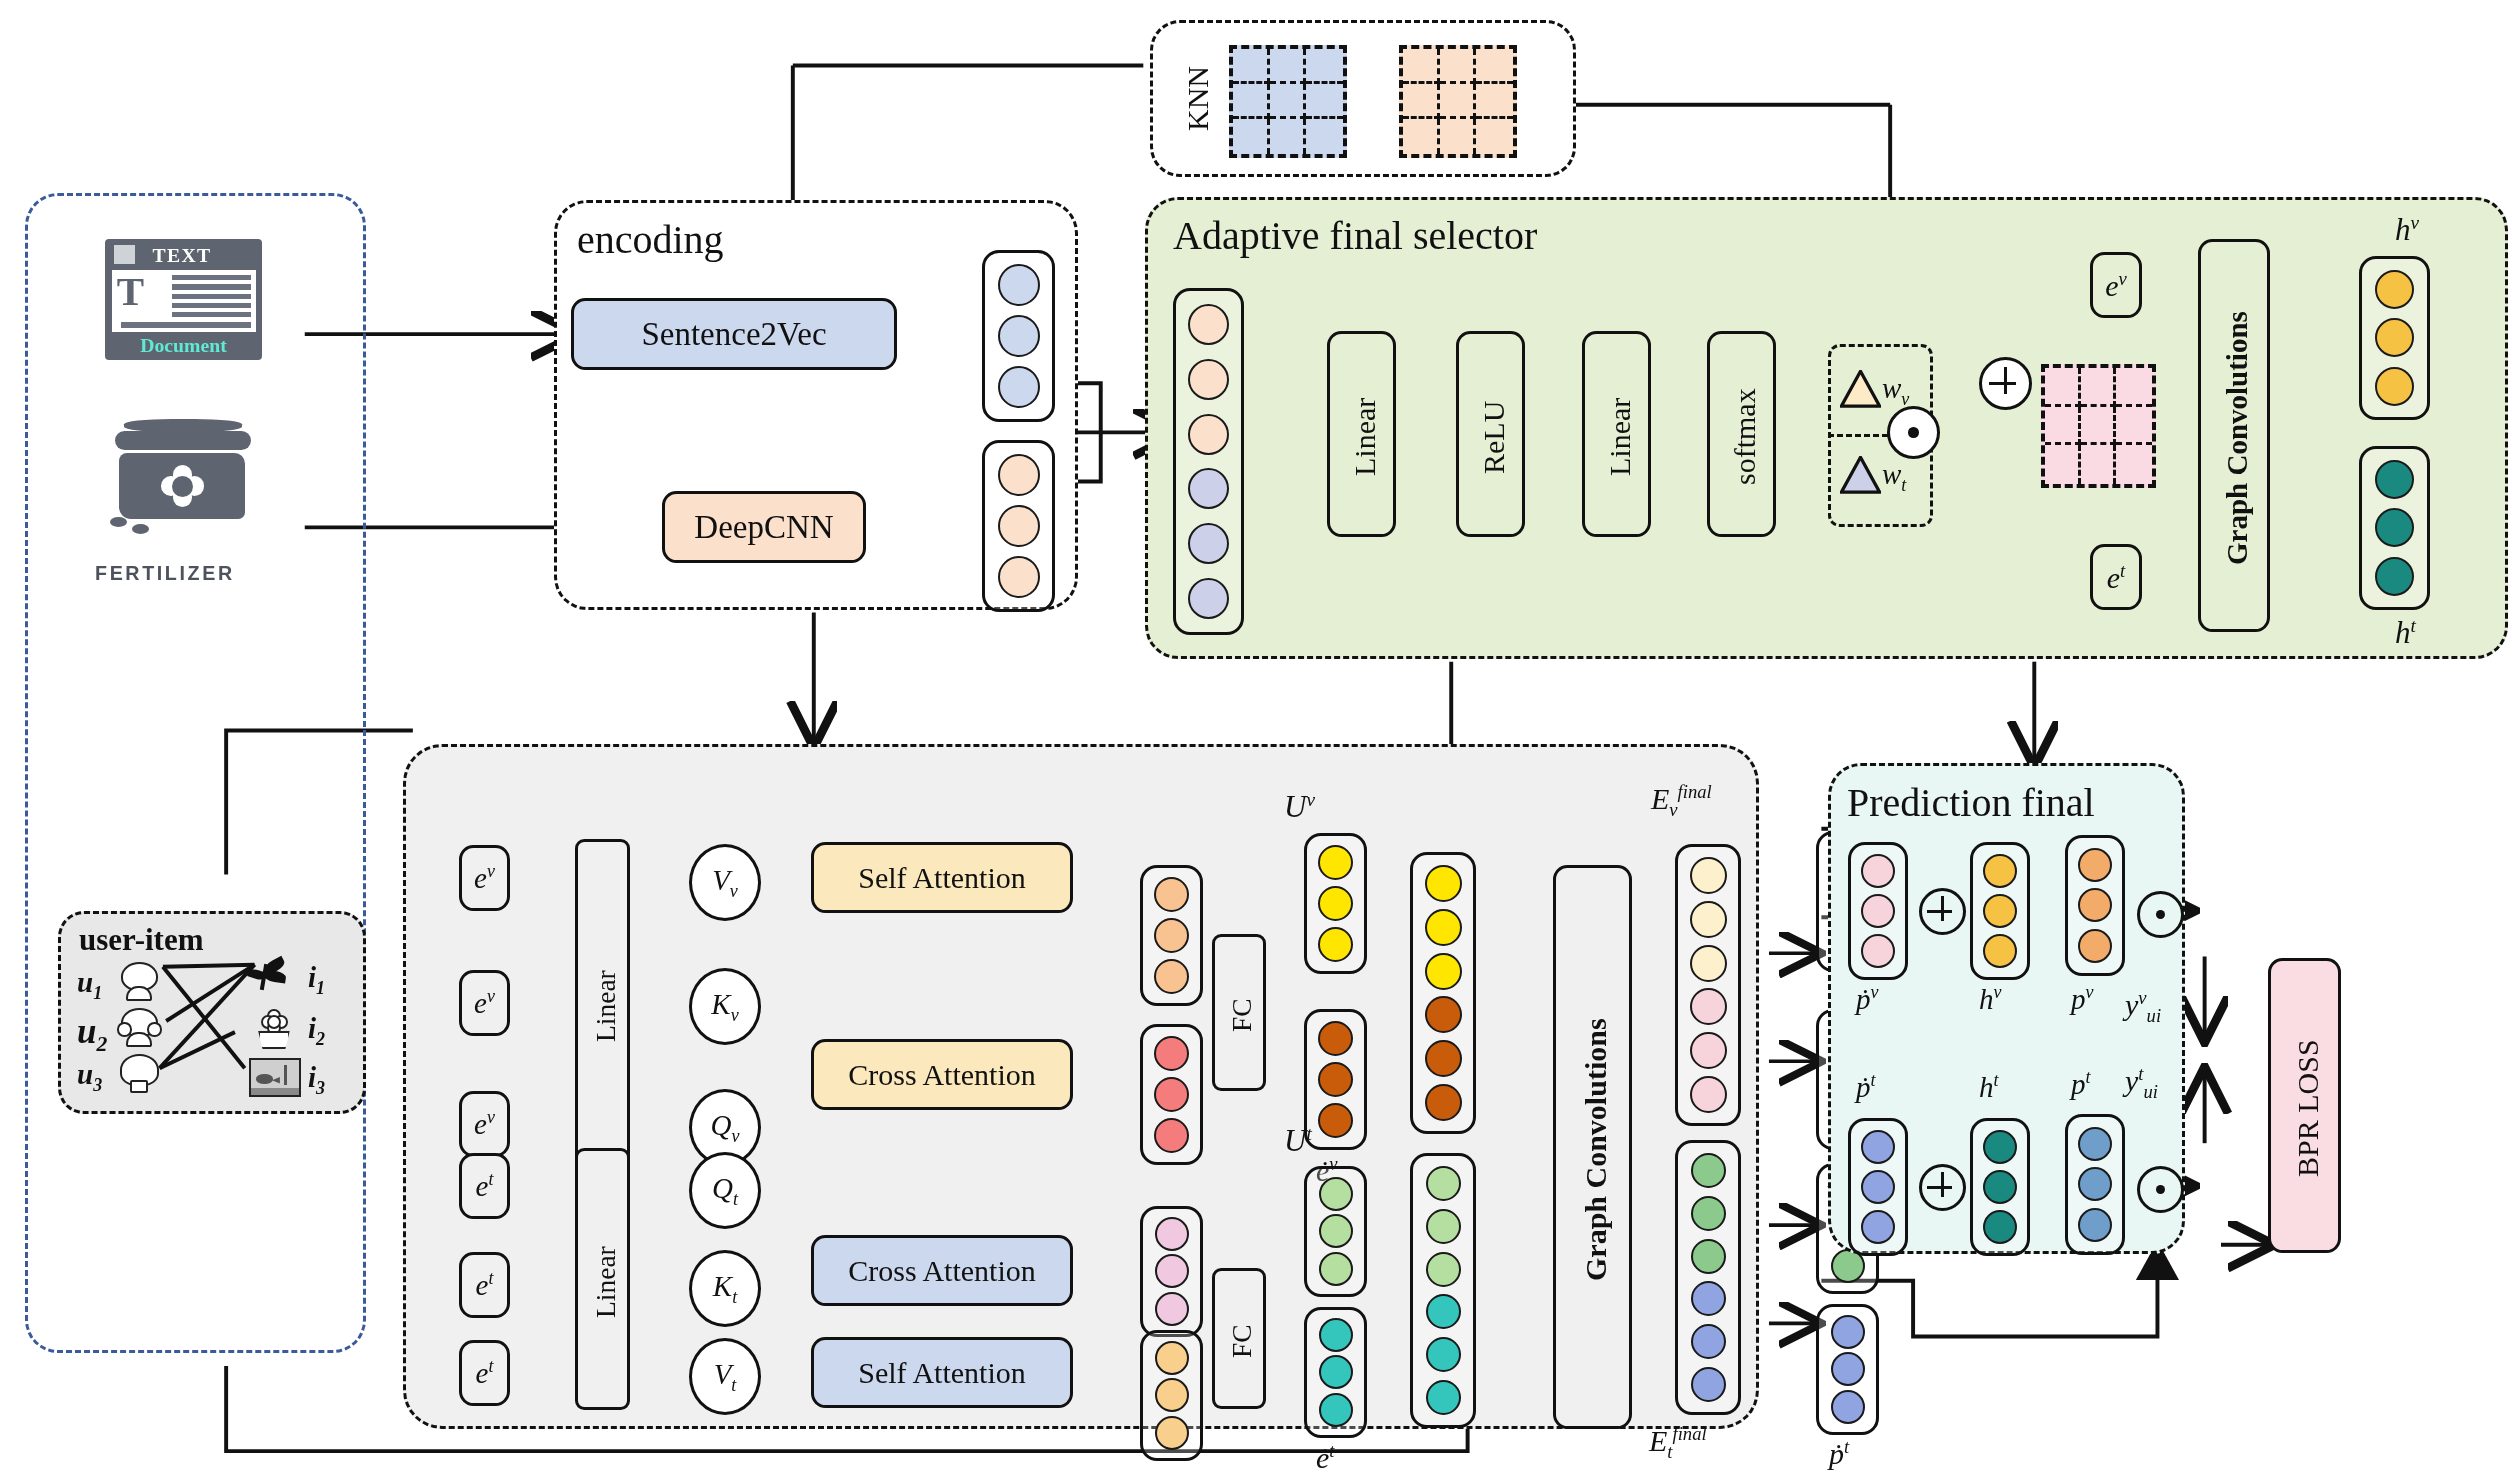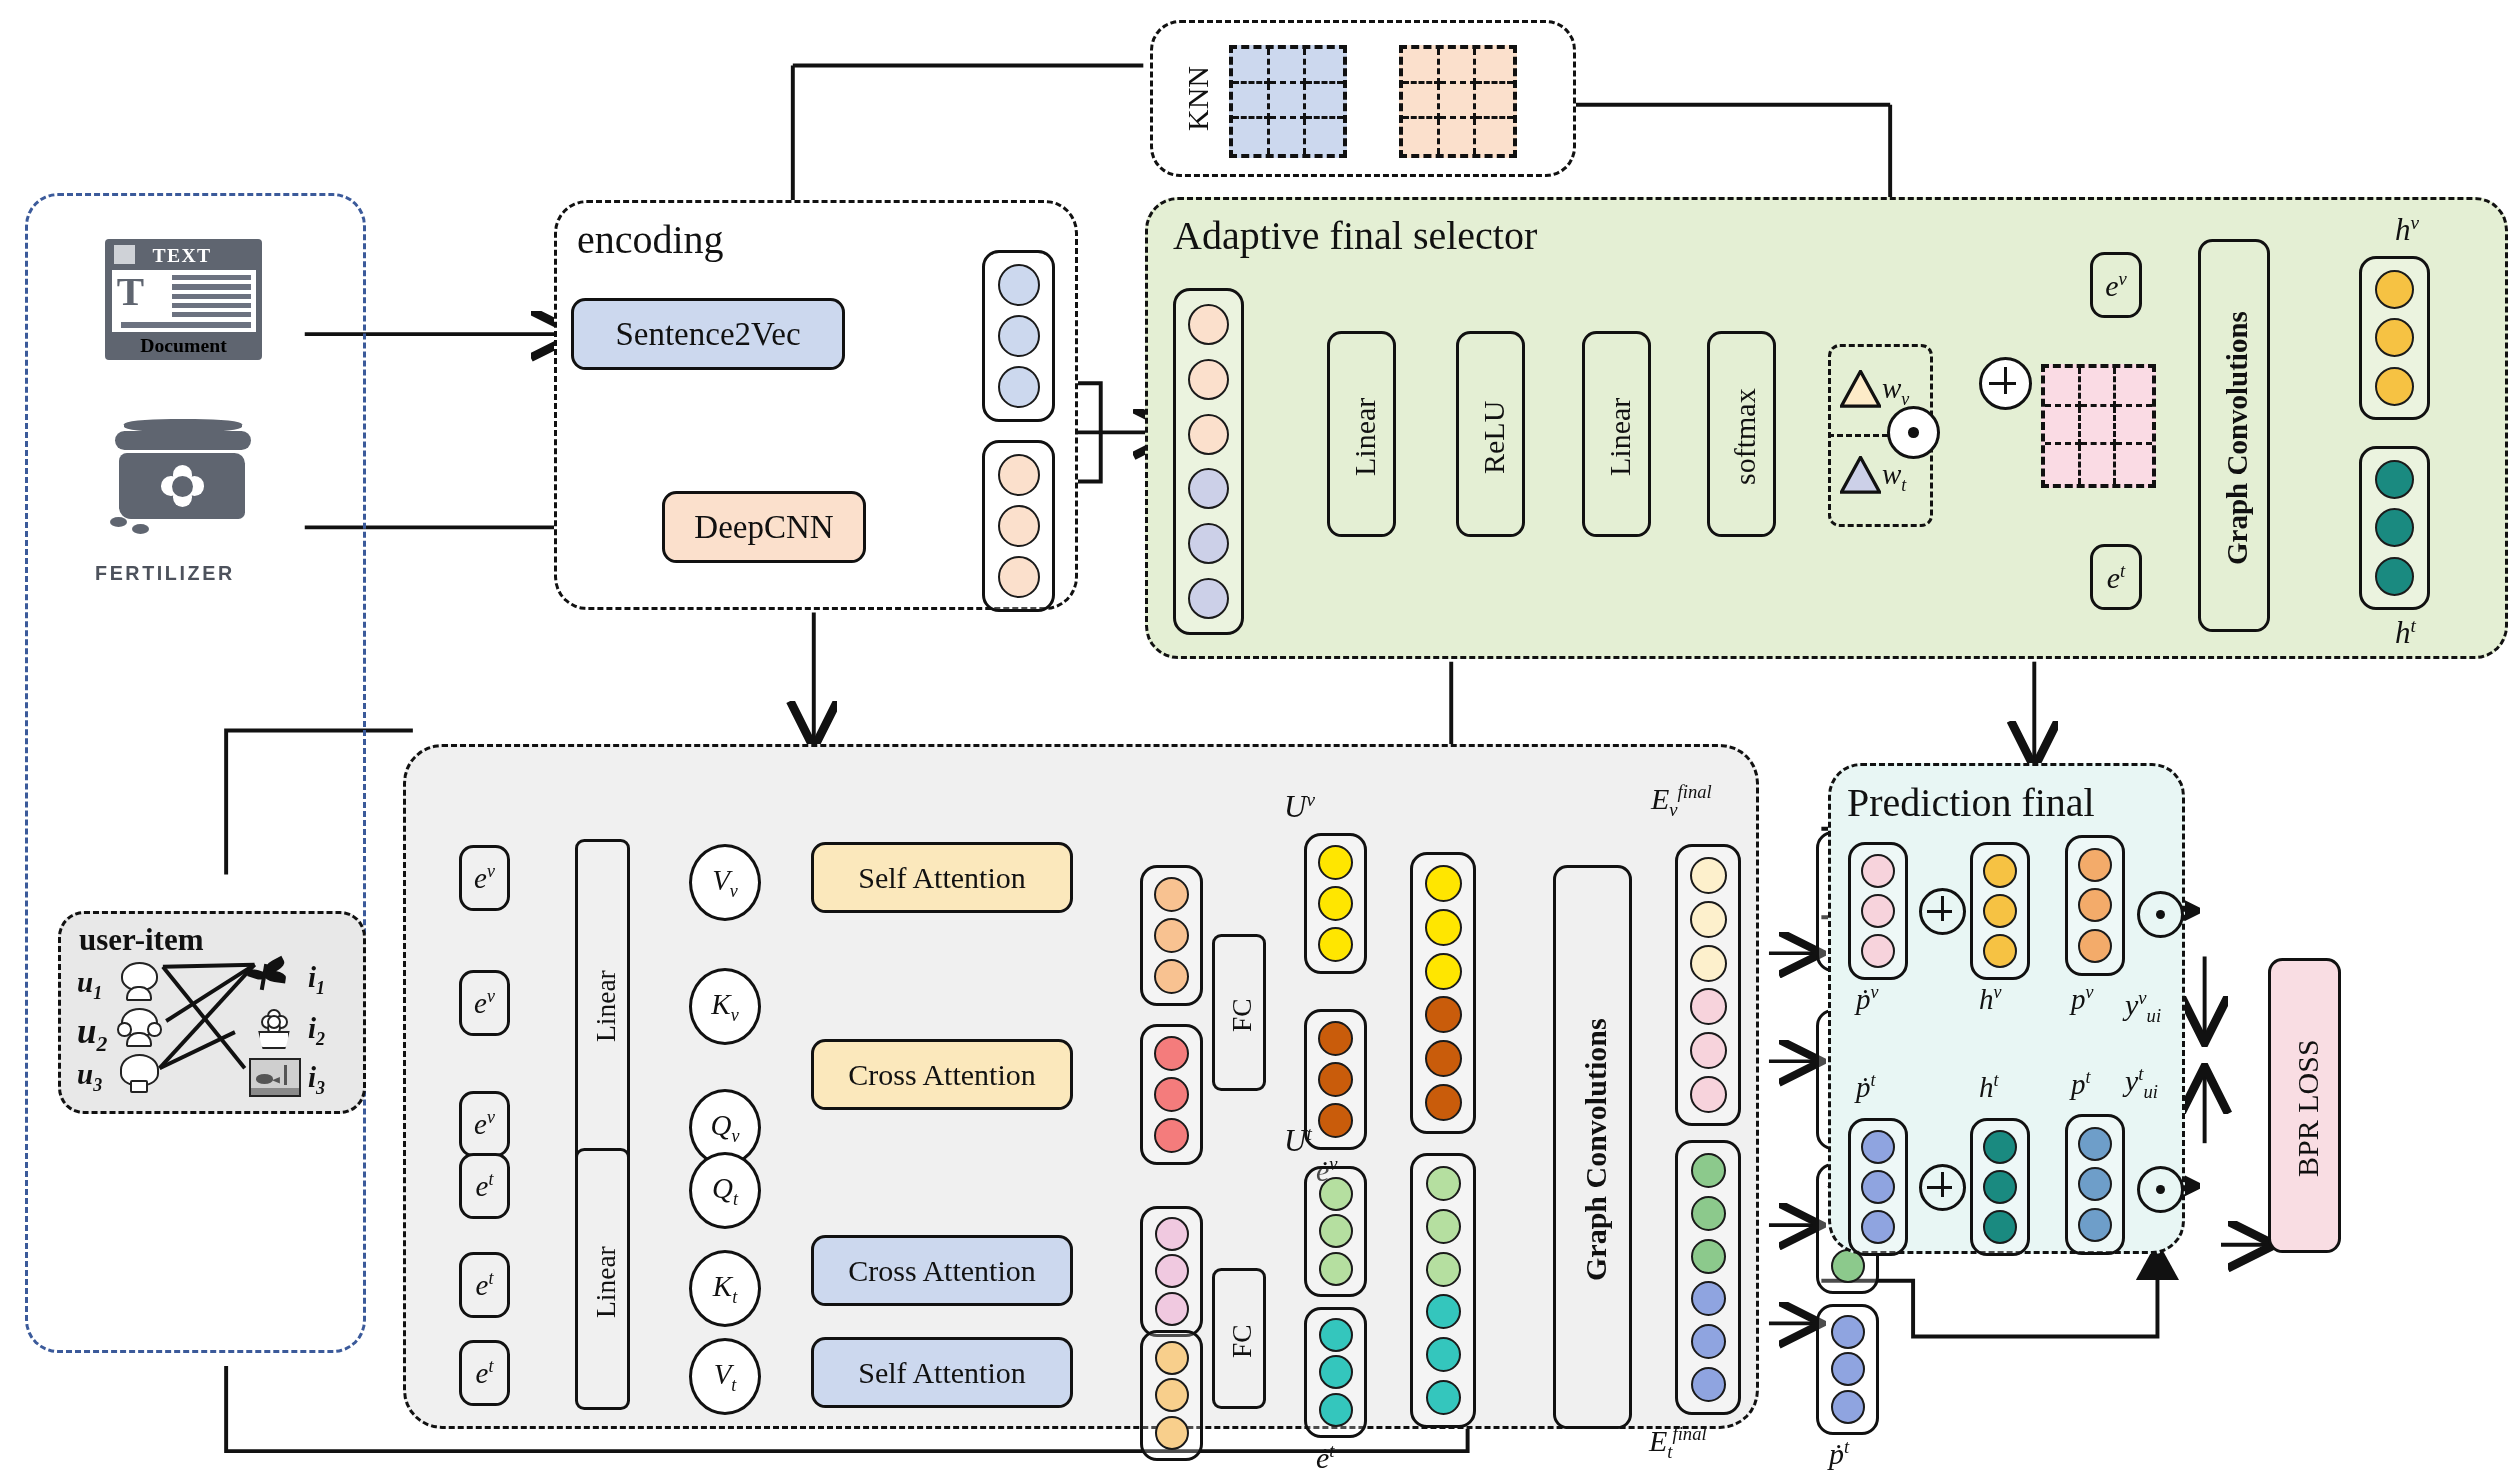--- a/index.html
+++ b/index.html
@@ -207,21 +207,21 @@
     </div>
     <div style="position:absolute;left:6.6px;top:31px;width:144px;height:62px;background:#fff;">
       <div style="position:absolute;left:5.2px;top:3.9px;color:#5f6570;font-size:41px;font-weight:bold;line-height:.85;font-family:'Liberation Serif',serif;">T</div>
       <div style="position:absolute;left:60px;top:5.2px;width:79px;height:5.2px;background:#6c7280;"></div>
       <div style="position:absolute;left:60px;top:14.4px;width:79px;height:5.2px;background:#6c7280;"></div>
       <div style="position:absolute;left:60px;top:23.6px;width:79px;height:5.2px;background:#6c7280;"></div>
       <div style="position:absolute;left:60px;top:33px;width:79px;height:5.2px;background:#6c7280;"></div>
       <div style="position:absolute;left:60px;top:42px;width:79px;height:5.2px;background:#6c7280;"></div>
       <div style="position:absolute;left:9.2px;top:52px;width:130px;height:5.9px;background:#6c7280;"></div>
     </div>
-    <div style="position:absolute;left:0;top:95px;width:157px;text-align:center;color:#000000;font-size:19.7px;font-weight:bold;">Document</div>
+    <div style="position:absolute;left:0;top:95px;width:157px;text-align:center;color:#5eead4;font-size:19.7px;font-weight:bold;">Document</div>
   </div>
 
   <div class="box" style="left:110px;top:419px;width:147px;height:124px;">
     <div style="position:absolute;left:14.4px;top:0;width:118px;height:13px;background:#5f6570;border-radius:40%;"></div>
     <div style="position:absolute;left:5.2px;top:11.8px;width:136px;height:19.7px;background:#5f6570;border-radius:26px;"></div>
     <div style="position:absolute;left:9.2px;top:34px;width:126px;height:66px;background:#5f6570;border-radius:7.9px 10.5px 6.6px 11.8px;"></div>
     <div style="position:absolute;left:51px;top:46px;width:43px;height:43px;">
       <div style="position:absolute;left:11.8px;top:0;width:19.7px;height:19.7px;border-radius:50%;background:#fff;"></div>
       <div style="position:absolute;left:11.8px;top:22px;width:19.7px;height:19.7px;border-radius:50%;background:#fff;"></div>
       <div style="position:absolute;left:0;top:11px;width:19.7px;height:19.7px;border-radius:50%;background:#fff;"></div>
@@ -313,21 +313,21 @@
       <i></i>
       <i></i>
       <i></i>
       <i></i>
       <i></i>
   </div>
 
   <div class="box rnd dash" style="left:554px;top:200px;width:524px;height:410px;border-radius:33px;background:#fff;"></div>
   <div class="lbl title" style="left:577px;top:220px;">encoding</div>
 
-  <div class="pbox" style="left:571px;top:298px;width:274px;height:72px;background:#ccd8ee;">
+  <div class="pbox" style="left:571px;top:298px;width:326px;height:72px;background:#ccd8ee;">
     <span style="font-size:33px;">Sentence2Vec</span>
   </div>
   <div class="pbox" style="left:662px;top:491px;width:204px;height:72px;background:#fbe0cc;">
     <span style="font-size:33px;">DeepCNN</span>
   </div>
 
   <div class="vec" style="left:982px;top:250px;width:73px;height:172px;">
     <span class="dot" style="width:42px;height:42px;background:#ccd8ee;"></span>
     <span class="dot" style="width:42px;height:42px;background:#ccd8ee;"></span>
     <span class="dot" style="width:42px;height:42px;background:#ccd8ee;"></span>

